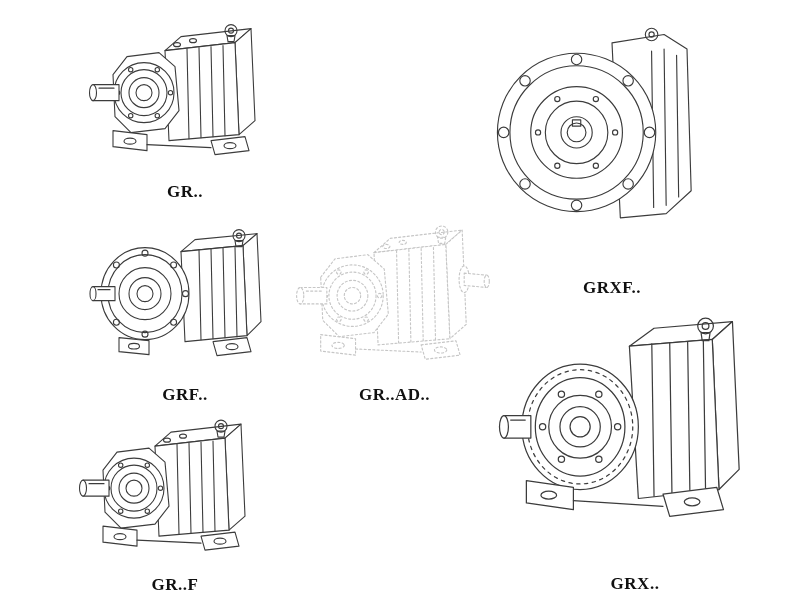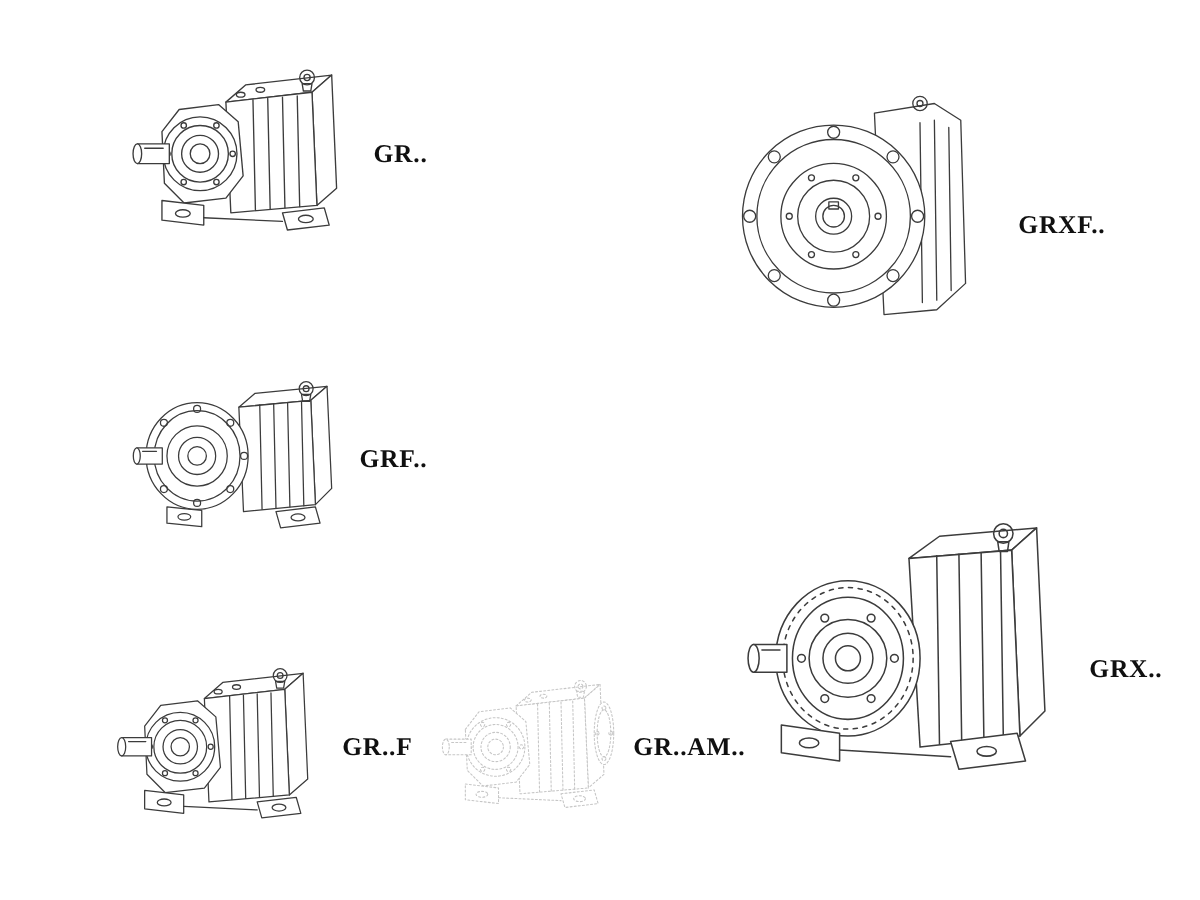--- a/index.html
+++ b/index.html
@@ -4,21 +4,21 @@
 <style>
   :root{
     --ink:#3c3c3c;
     --faded:#c6c6c6;
     --label:#101010;
     --background:#ffffff;
   }
   html,body{margin:0;padding:0;background:var(--background);}
   .page{position:relative;width:800px;height:600px;background:var(--background);overflow:hidden;
         font-family:"Liberation Serif",serif;}
-  .cell{position:absolute;margin:0;display:flex;flex-direction:row;align-items:center;}
+  .cell{position:absolute;margin:0;display:flex;flex-direction:column;align-items:center;}
   .cell svg.drawing{width:100%;flex:1 1 auto;min-height:0;}
   .cell figcaption.label{flex:0 0 auto;text-align:center;font-weight:700;font-size:17px;
         letter-spacing:.5px;color:var(--label);line-height:1.1;padding-top:2px;}
   .ink{color:var(--ink);}
   .faded{color:var(--faded);}
   .faded svg.drawing{stroke-dasharray:2 2.2;}
   
   .sym path,.sym circle,.sym ellipse,.sym line{fill:none;stroke:currentColor;stroke-width:1.1;
         stroke-linejoin:round;stroke-linecap:round;}
   .sym .w{fill:#ffffff;}
@@ -223,35 +223,35 @@
     <figcaption class="label">GRF..</figcaption>
   </figure>
 
   <figure class="cell ink" style="left:487px;top:0px;width:250px;height:298px">
     <svg class="drawing" viewBox="0 0 240 220">
         <use href="#sym-grxf"></use>
       </svg>
     <figcaption class="label">GRXF..</figcaption>
   </figure>
 
+  <figure class="cell faded" style="left:292px;top:205px;width:205px;height:200px">
+    <svg class="drawing" viewBox="0 0 200 170">
+        <use href="#sym-gearbox-adapter"></use>
+      </svg>
+    <figcaption class="label">GR..AD..</figcaption>
+  </figure>
 
   <figure class="cell ink" style="left:495px;top:296px;width:280px;height:298px">
     <svg class="drawing" viewBox="0 0 250 230">
         <use href="#sym-grx"></use>
       </svg>
     <figcaption class="label">GRX..</figcaption>
   </figure>
 
   <figure class="cell ink" style="left:75px;top:400px;width:200px;height:195px">
     <svg class="drawing" viewBox="0 0 200 170">
         <use href="#sym-gearbox"></use>
       </svg>
     <figcaption class="label">GR..F</figcaption>
   </figure>
 
-  <figure class="cell faded" style="left:292px;top:400px;width:205px;height:195px">
-    <svg class="drawing" viewBox="0 0 200 170">
-        <use href="#sym-gearbox-motor"></use>
-      </svg>
-    <figcaption class="label">GR..AM..</figcaption>
-  </figure>
 
 </div>
 
 </body></html>

